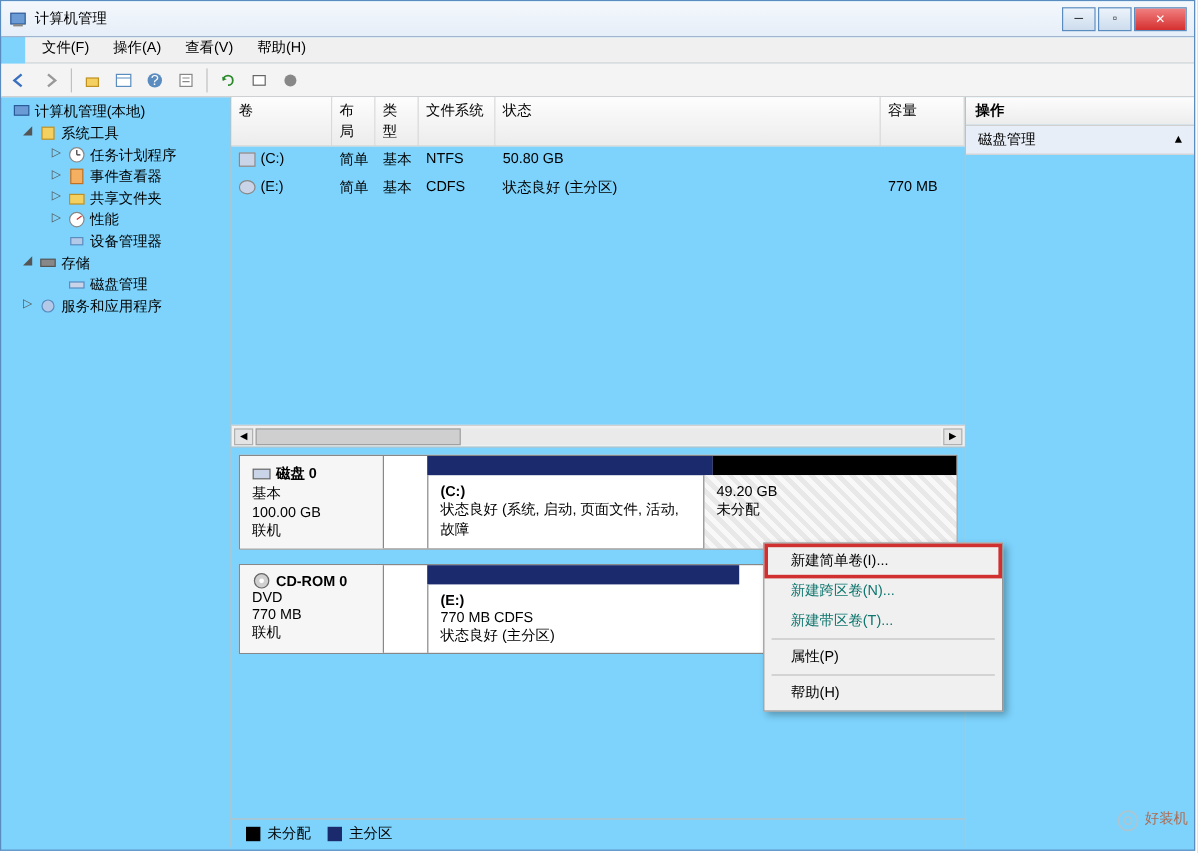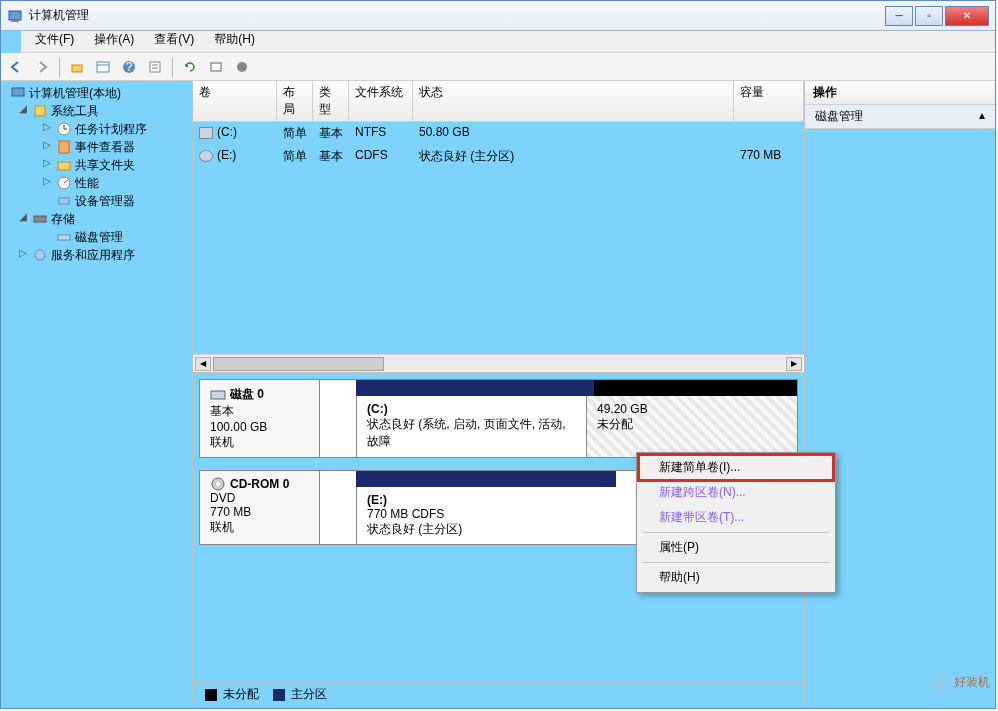--- a/index.html
+++ b/index.html
@@ -71,21 +71,21 @@
 .sw-black { background: #000; }
 .sw-blue { background: #1a2a6c; }
 
 .actions { width: 190px; }
 .actions-header { background: linear-gradient(#fdfdfd,#ececec); border-bottom: 1px solid #d0d0d0; padding: 3px 8px; font-weight: bold; }
 .actions-group { background: #e8eef8; padding: 3px 10px; display: flex; justify-content: space-between; border-bottom: 1px solid #d0d0d0; }
 .actions-item { padding: 4px 20px; display: flex; justify-content: space-between; }
 
 .context-menu { position: absolute; left: 636px; top: 452px; width: 200px; background: #f0f0f0; border: 1px solid #979797; box-shadow: 3px 3px 6px rgba(0,0,0,0.3); padding: 2px; z-index: 100; }
 .context-menu .mi { padding: 4px 20px; }
-.context-menu .mi.disabled { color: #8b5cf6; }
+.context-menu .mi.disabled { color: #0f766e; }
 .context-menu .mi.highlight { outline: 3px solid #d03030; outline-offset: -1px; }
 .context-menu hr { border: none; border-top: 1px solid #c0c0c0; margin: 2px 4px; }
 
 .watermark { position: absolute; right: 8px; bottom: 17px; color: #c2410c; font-size: 14px; display: flex; gap: 4px; opacity: 0.7; }
 
 svg { display: block; }
 </style>
 </head>
 <body>
 

